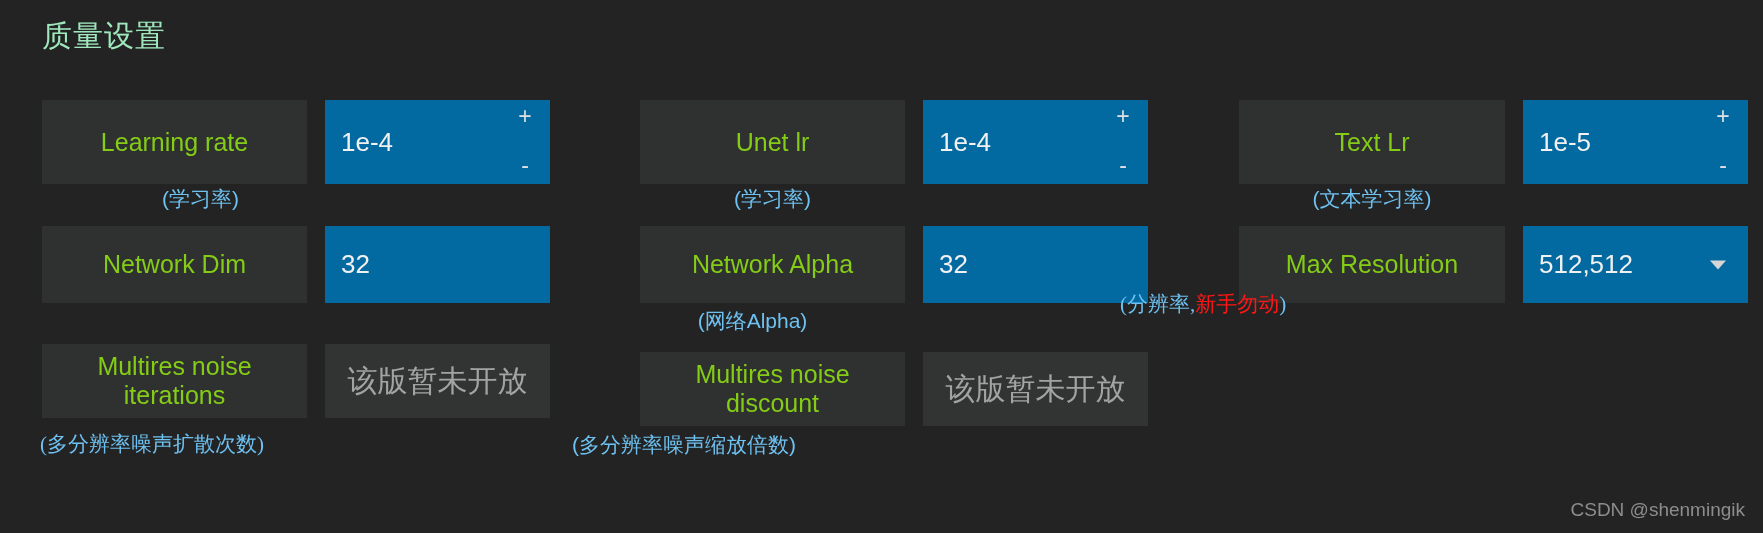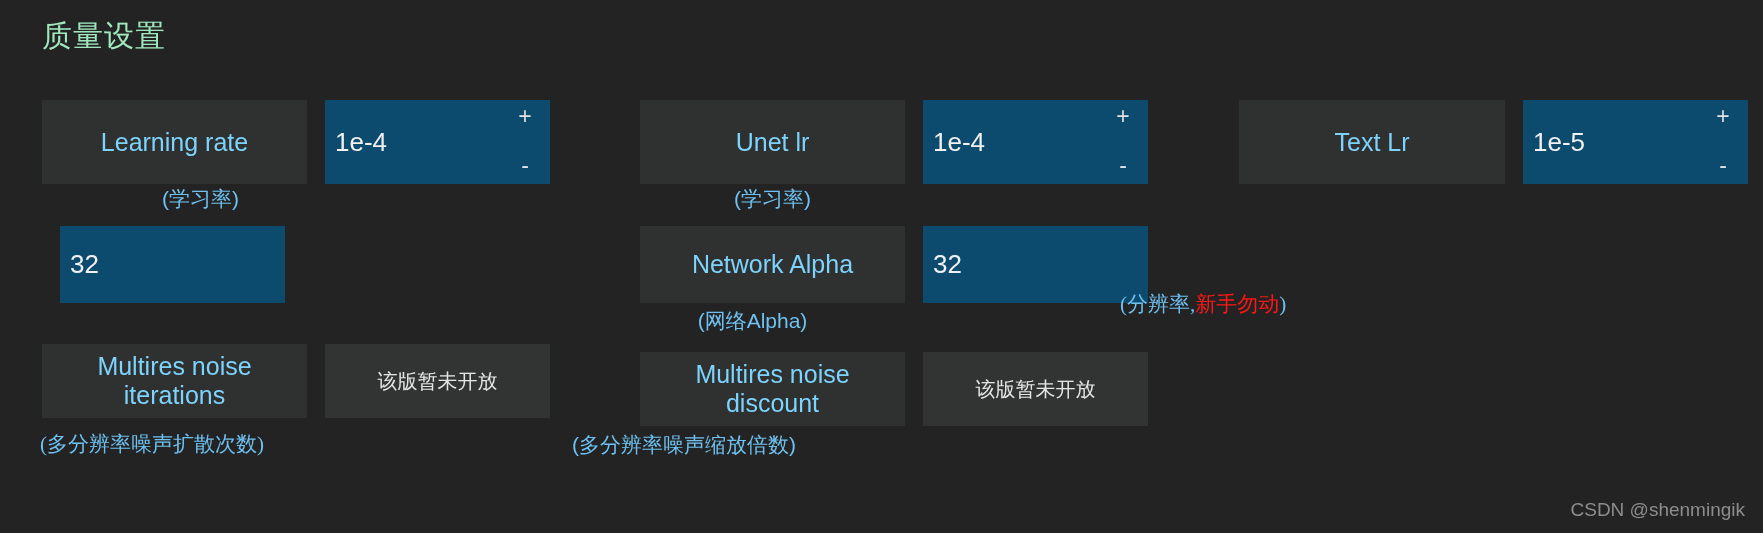--- a/index.html
+++ b/index.html
@@ -41,44 +41,44 @@
     display: flex;
     align-items: stretch;
   }
 
   .lbl-box {
     background: #2f3130;
     display: flex;
     align-items: center;
     justify-content: center;
     text-align: center;
-    color: #7dd3fc;
+    color: #84cc16;
     font-size: 25px;
     box-sizing: border-box;
     padding: 4px 10px;
     line-height: 1.15;
   }
 
   .val-box {
-    background: #0c4a6e;
+    background: #0369a1;
     position: relative;
     box-sizing: border-box;
     display: flex;
     align-items: center;
     color: #f1f1f1;
     font-size: 26px;
-    padding-left: 10px;
+    padding-left: 16px;
   }
 
   .val-box.placeholder-box {
     background: #323433;
-    color: #e5e5e5;
+    color: #a3a3a3;
     justify-content: center;
     padding-left: 0;
-    font-size: 20px;
+    font-size: 30px;
   }
 
   .spinner {
     position: absolute;
     right: 14px;
     top: 0;
     bottom: 0;
     width: 22px;
     display: flex;
     flex-direction: column;
@@ -144,20 +144,23 @@
         <span class="plus">+</span>
         <span class="minus">-</span>
       </span>
     </div>
   </div>
   <div class="hint" style="left:68px; top:188px; width:265px; text-align:center;">
     <span>(学习率)</span>
   </div>
 
   <div class="field-row" style="left:42px; top:226px; width:508px; height:77px;">
+    <div class="lbl-box" style="width:265px; height:77px;">
+      <span>Network Dim</span>
+    </div>
     <div style="width:18px;"></div>
     <div class="val-box" style="width:225px; height:77px;">
       <span>32</span>
     </div>
   </div>
 
   <div class="field-row" style="left:42px; top:344px; width:508px; height:74px;">
     <div class="lbl-box" style="width:265px; height:74px;">
       <span>Multires noise iterations</span>
     </div>
@@ -219,20 +222,33 @@
     </div>
     <div style="width:18px;"></div>
     <div class="val-box" style="width:225px; height:84px;">
       <span>1e-5</span>
       <span class="spinner">
         <span class="plus">+</span>
         <span class="minus">-</span>
       </span>
     </div>
   </div>
-
+  <div class="hint" style="left:1239px; top:188px; width:266px; text-align:center;">
+    <span>(文本学习率)</span>
+  </div>
+
+  <div class="field-row" style="left:1239px; top:226px; width:509px; height:77px;">
+    <div class="lbl-box" style="width:266px; height:77px;">
+      <span>Max Resolution</span>
+    </div>
+    <div style="width:18px;"></div>
+    <div class="val-box" style="width:225px; height:77px;">
+      <span>512,512</span>
+      <span class="caret"></span>
+    </div>
+  </div>
   <div class="hint" style="left:1120px; top:294px;font-family:Liberation Serif, serif;">
     <span>(分辨率,</span><span class="warn">新手勿动</span><span>)</span>
   </div>
 
 </div>
 
 <div class="watermark">CSDN @shenmingik</div>
 
 </body></html>

